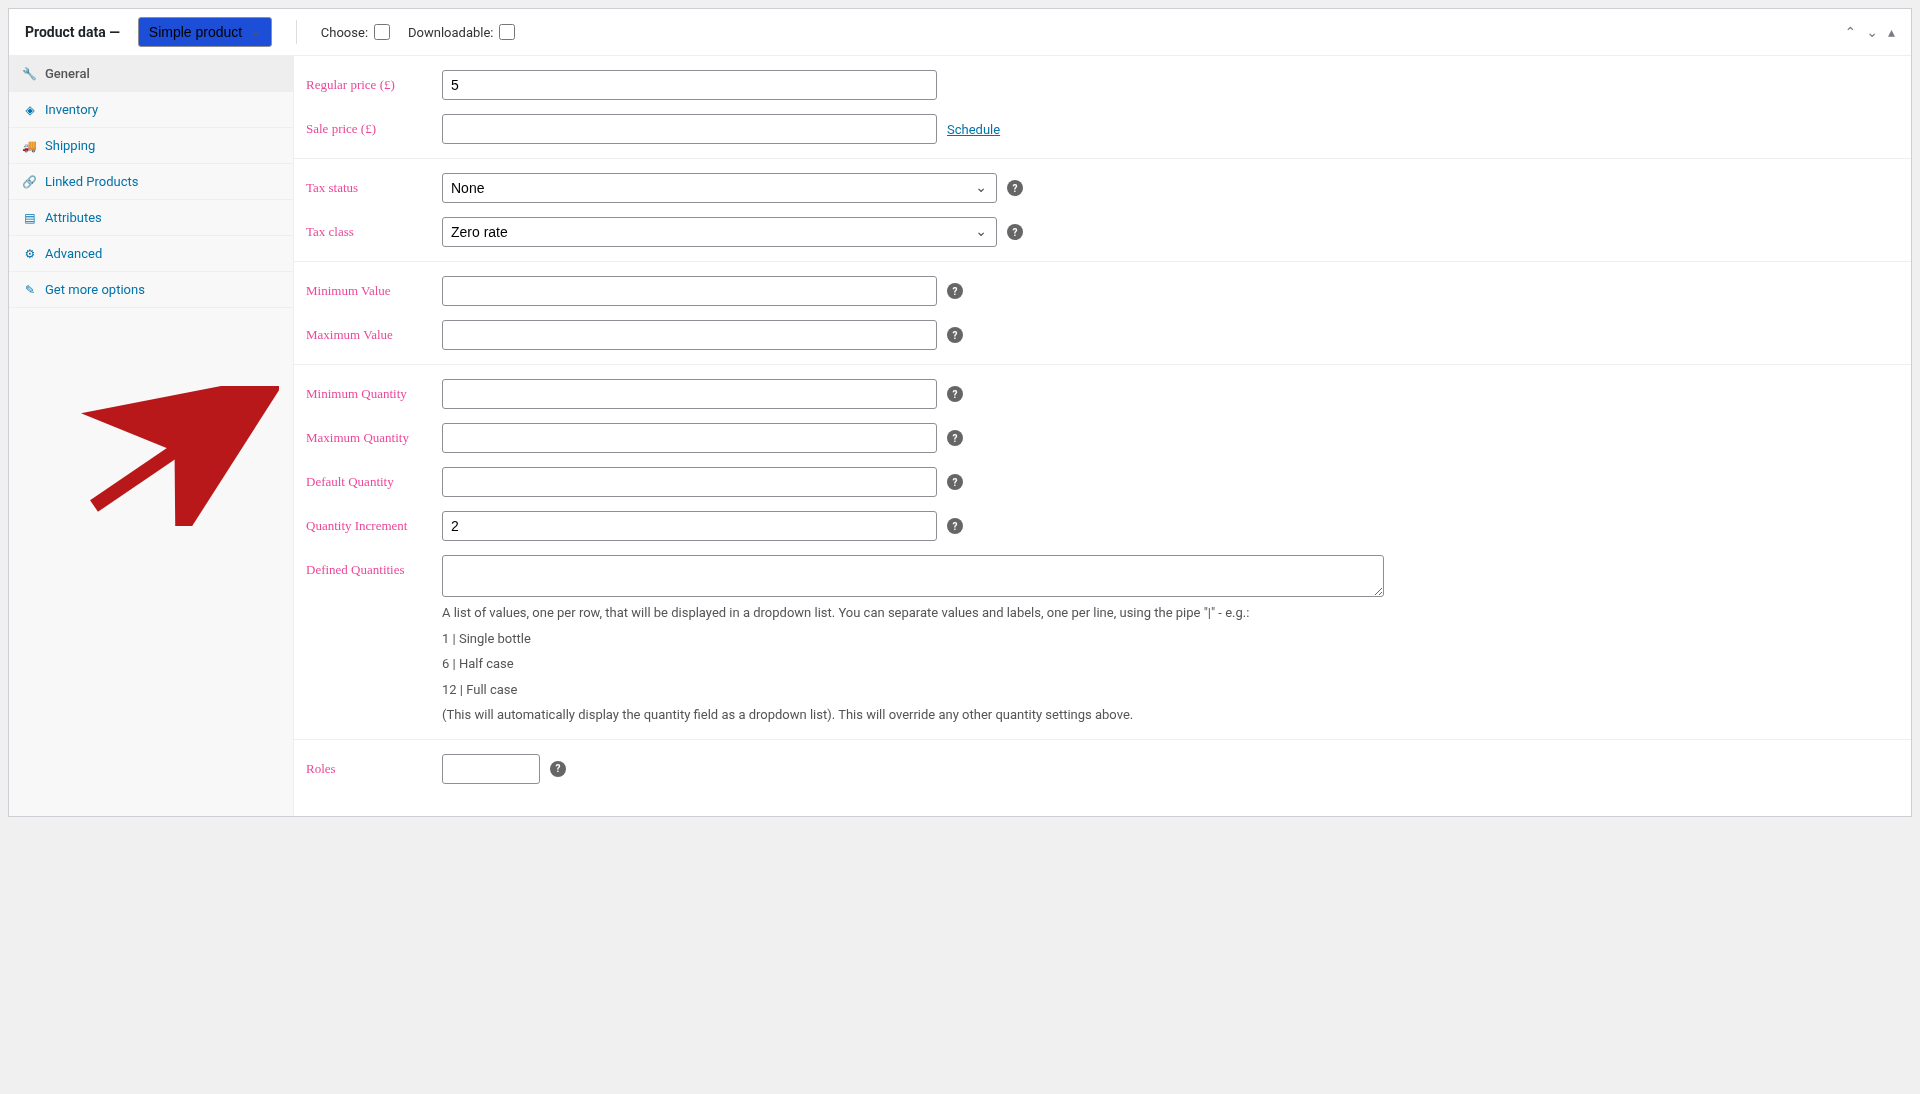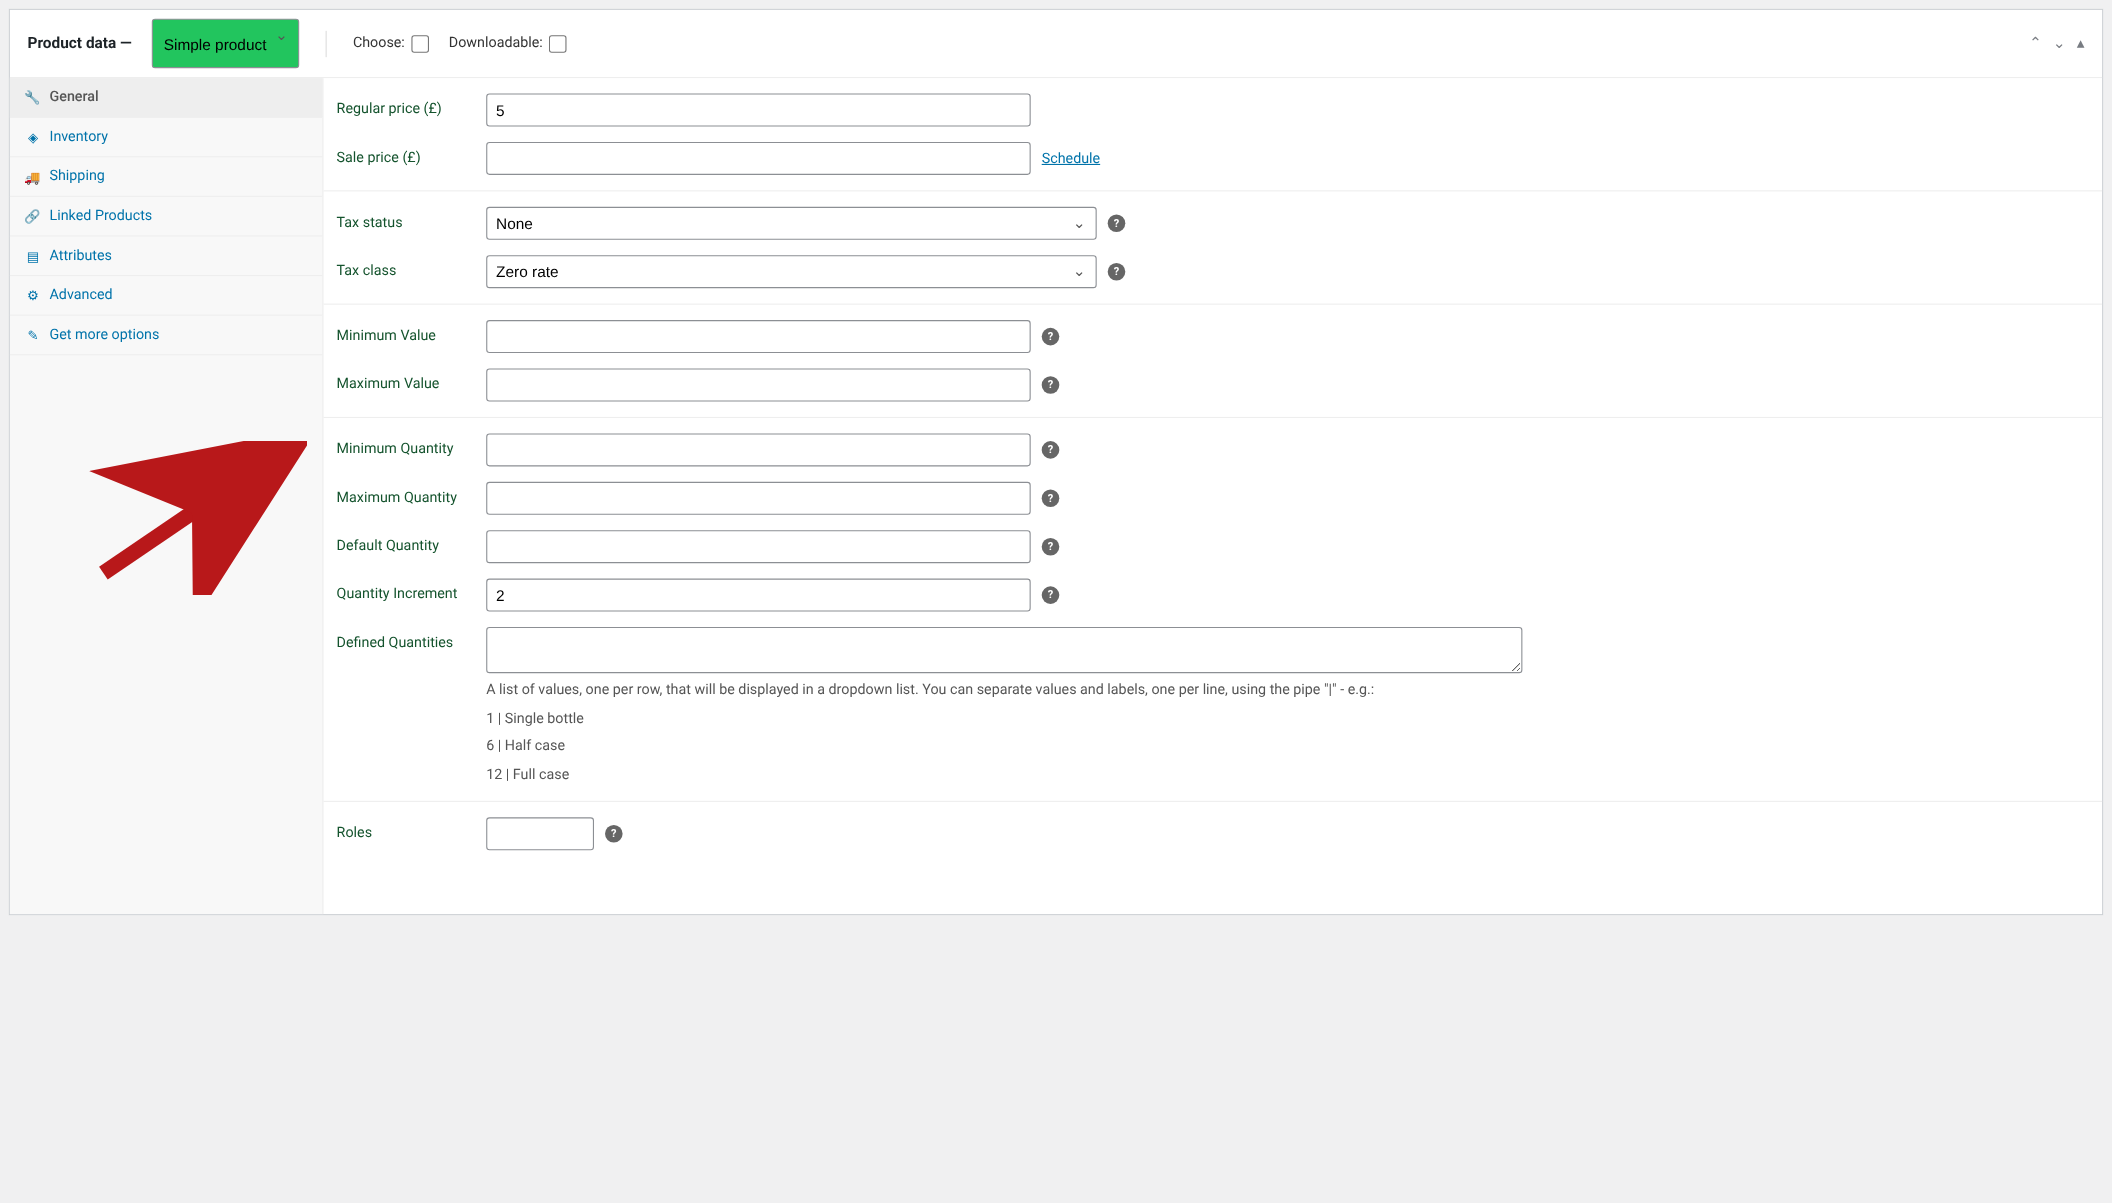--- a/index.html
+++ b/index.html
@@ -21,25 +21,25 @@
   padding: 8px 16px;
   border-bottom: 1px solid #eee;
   gap: 18px;
 }
 .panel-title {
   font-size: 14px;
   font-weight: 700;
   color: #1d2327;
 }
 .product-type-select {
-  height: 45px;
+  height: 30px;
   padding: 0 28px 0 10px;
   border: 1px solid #8c8f94;
   border-radius: 3px;
-  background: #22c55e;
+  background: #1d4ed8;
   font-size: 14px;
   appearance: none;
   position: relative;
 }
 .select-wrap {
   position: relative;
   display: inline-block;
 }
 .select-wrap::after {
   content: "⌄";
@@ -125,23 +125,24 @@
 .form-row {
   display: flex;
   align-items: flex-start;
   margin-bottom: 14px;
 }
 .form-row:last-child { margin-bottom: 0; }
 .form-label {
   width: 136px;
   flex-shrink: 0;
   font-size: 13px;
-  color: #14532d;
+  color: #ec4899;
   padding-top: 7px;
   padding-left: 0;
+  font-family: Liberation Serif, serif;
 }
 .form-field {
   display: flex;
   align-items: center;
   gap: 10px;
 }
 .text-input {
   width: 495px;
   height: 30px;
   padding: 0 8px;
@@ -395,20 +396,21 @@
           </div>
         </div>
         <div class="form-row">
           <div class="form-label">Defined Quantities</div>
           <div class="form-field-col">
             <textarea class="textarea-input" style=""></textarea>
             <div class="desc-text">A list of values, one per row, that will be displayed in a dropdown list. You can separate values and labels, one per line, using the pipe "|" - e.g.:</div>
             <div class="desc-text">1 | Single bottle</div>
             <div class="desc-text">6 | Half case</div>
             <div class="desc-text">12 | Full case</div>
+            <div class="desc-text">(This will automatically display the quantity field as a dropdown list). This will override any other quantity settings above.</div>
           </div>
         </div>
       </div>
 
       <div class="form-section">
         <div class="form-row">
           <div class="form-label">Roles</div>
           <div class="form-field">
             <input class="small-input" style="">
             <span class="help-icon">?</span>

